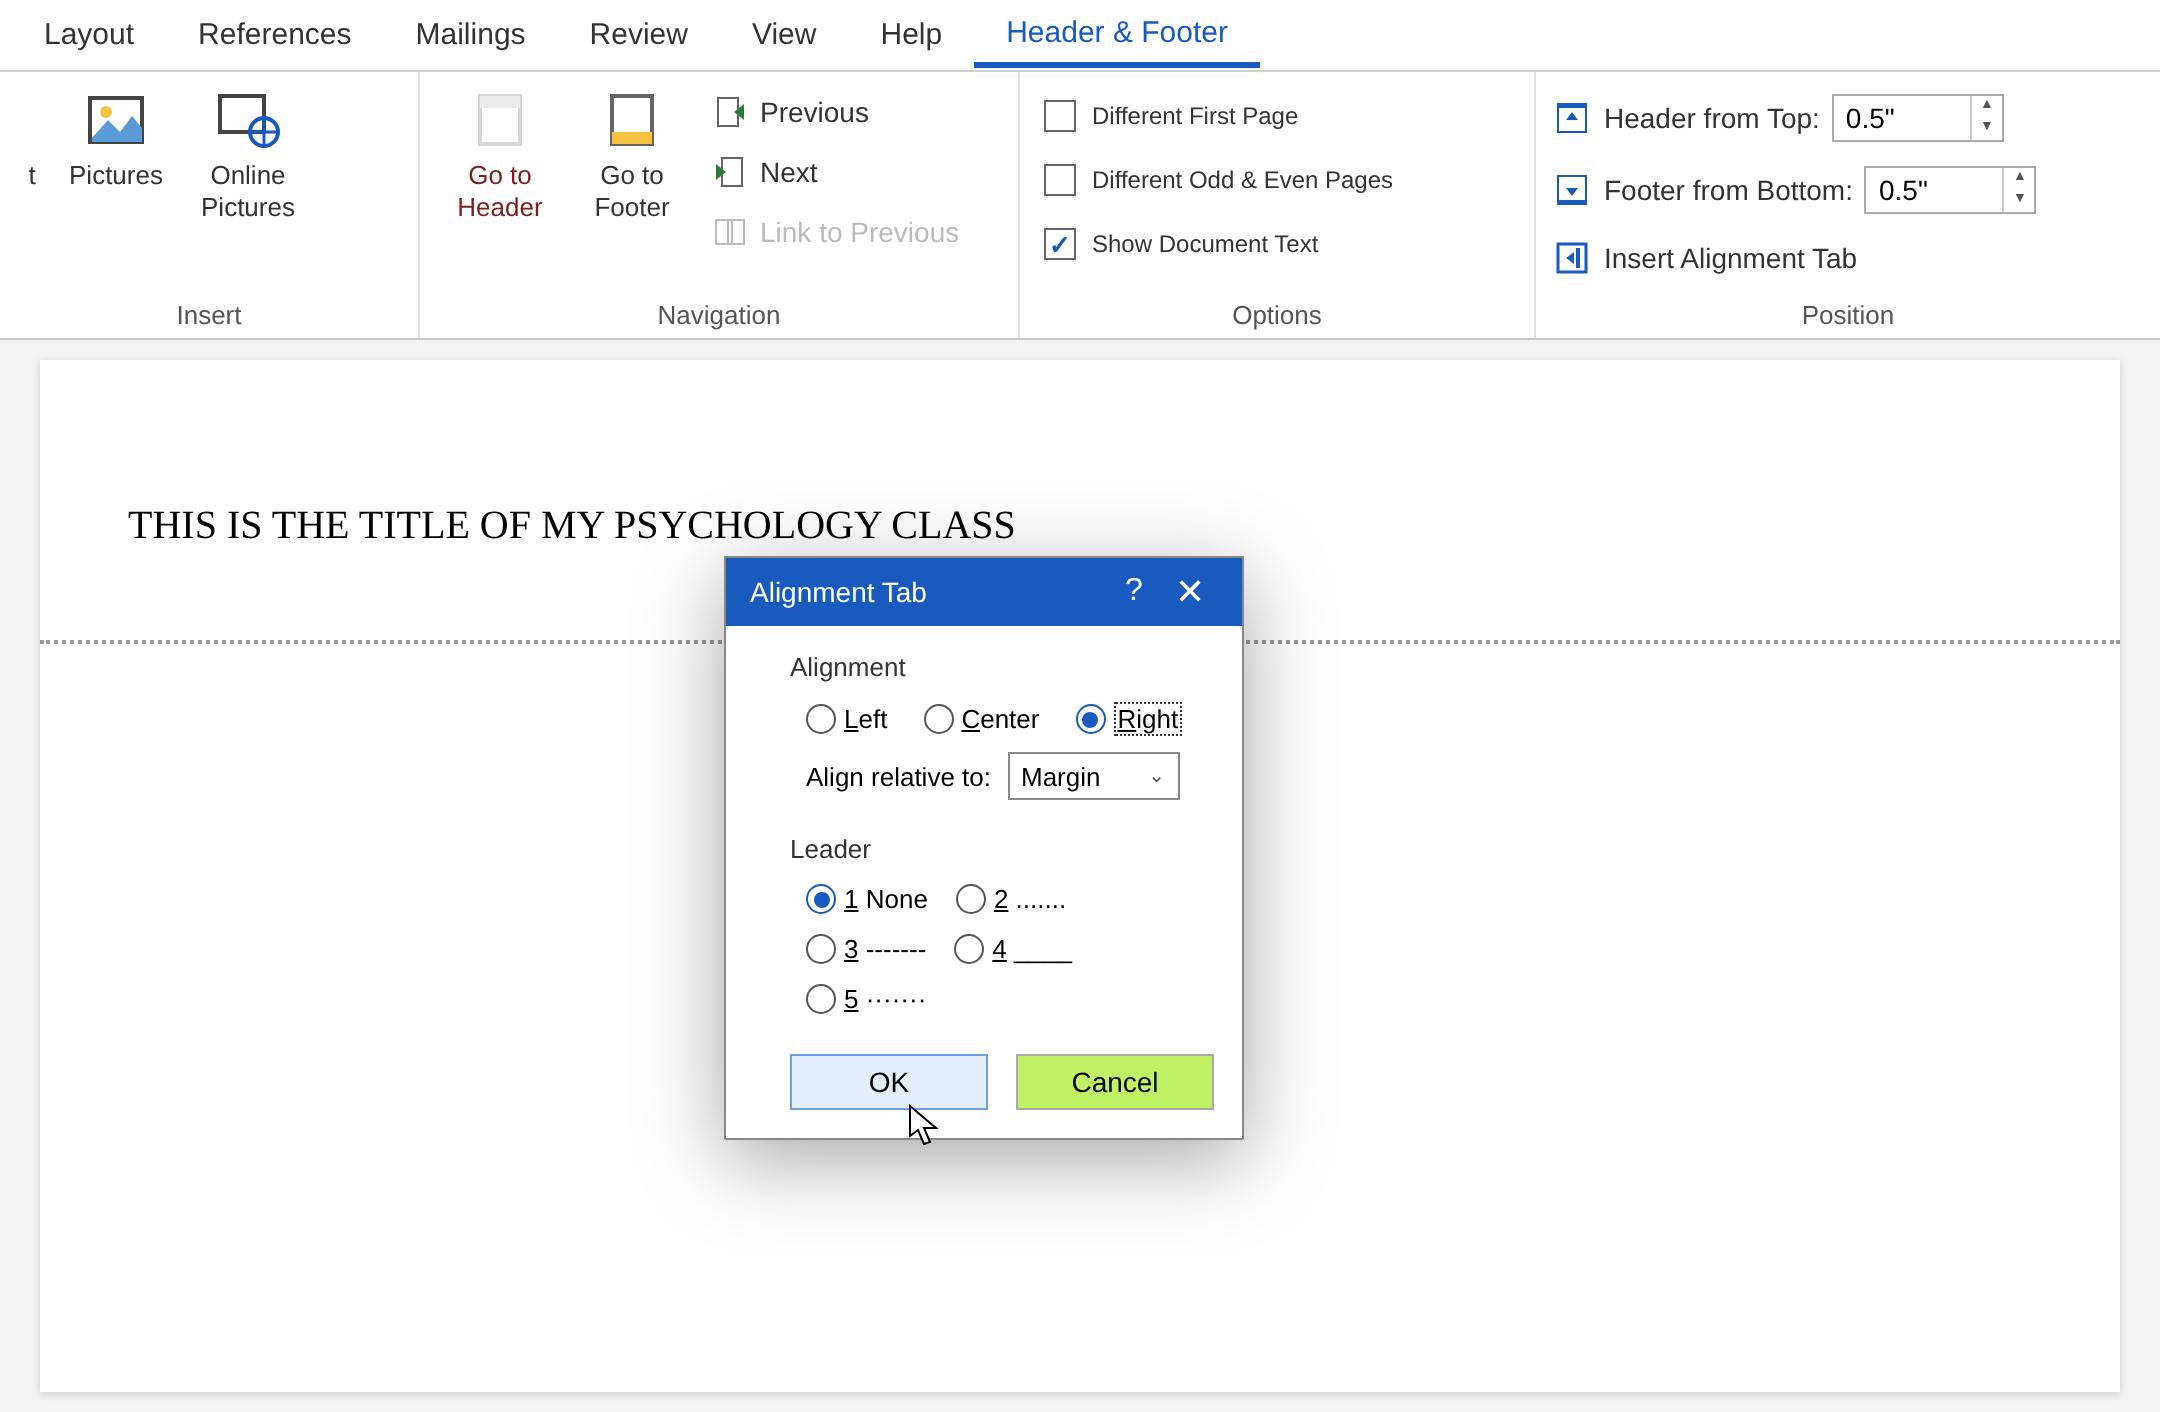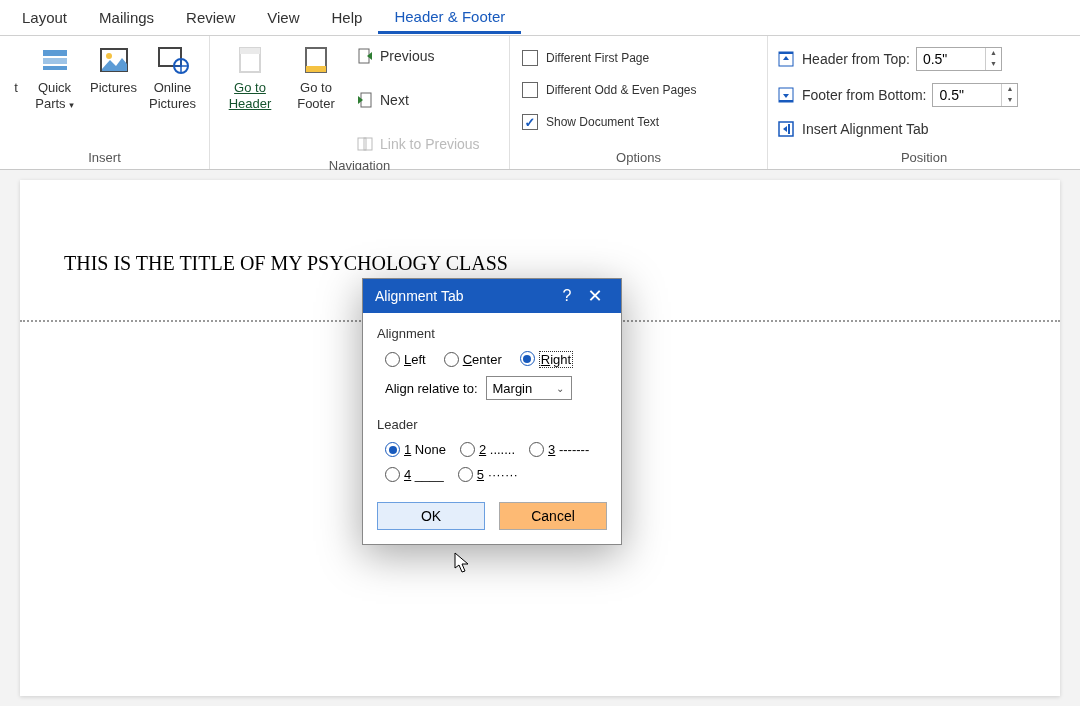--- a/index.html
+++ b/index.html
@@ -12,21 +12,21 @@
     
     
     .ribbon { height: 134px; background: #fff; border-bottom: 1px solid #c8c8c8; display: flex; position: relative; }
     .group { display: flex; flex-direction: column; padding: 4px 8px 2px 8px; border-right: 1px solid #e0e0e0; }
     .group-body { flex: 1; display: flex; align-items: flex-start; gap: 2px; }
     .group-label { text-align: center; font-size: 13px; color: #555; padding: 2px 0; }
     
     .bigbtn { display: flex; flex-direction: column; align-items: center; width: 64px; padding: 4px 2px; cursor: pointer; }
     .bigbtn .icon { width: 32px; height: 32px; margin-bottom: 4px; }
     .bigbtn .lbl { font-size: 13px; color: #333; text-align: center; line-height: 1.2; }
-    .bigbtn.disabled .lbl { color: #14532d; text-decoration: underline; }
+    .bigbtn.disabled .lbl { color: #7f1d1d; }
     .bigbtn.disabled .icon { opacity: 0.4; }
     
     .smallrow { display: flex; align-items: center; gap: 6px; padding: 3px 6px; cursor: pointer; font-size: 14px; color: #333; }
     .smallrow.disabled { color: #bbb; }
     .smallrow .sicon { width: 18px; height: 18px; display: inline-flex; align-items: center; justify-content: center; }
     
     .chkrow { display: flex; align-items: center; gap: 8px; padding: 4px 4px; font-size: 12px; color: #333; }
     .chkbox { width: 16px; height: 16px; border: 1px solid #666; display: inline-flex; align-items: center; justify-content: center; background: #fff; }
     .chkbox.checked::after { content: "✓"; color: #185abd; font-size: 13px; font-weight: bold; line-height: 1; }
     
@@ -42,68 +42,59 @@
     .page { background: #fff; margin: 0 auto; width: 1040px; height: 516px; box-shadow: 0 1px 4px rgba(0,0,0,0.15); position: relative; padding: 72px 44px 0 44px; }
     .headertext { font-family: "Times New Roman", serif; font-size: 20px; color: #000; }
     .headerline { position: absolute; left: 0; right: 0; top: 140px; border-top: 2px dotted #999; }
     
     
     .dialog { position: absolute; left: 362px; top: 278px; width: 260px; background: #fff; box-shadow: 0 10px 40px rgba(0,0,0,0.35); border: 1px solid #888; }
     .dialog-titlebar { background: #185abd; color: #fff; height: 34px; display: flex; align-items: center; padding: 0 12px; font-size: 14px; }
     .dialog-titlebar .dtitle { flex: 1; }
     .dialog-titlebar .help { width: 28px; text-align: center; cursor: pointer; font-size: 16px; }
     .dialog-titlebar .close { width: 28px; text-align: center; cursor: pointer; font-size: 18px; }
-    .dialog-body { padding: 10px 14px 14px 14px; }
+    .dialog-body { padding: 10px 14px 14px 32px; }
     .dgroup-label { font-size: 13px; color: #333; margin-bottom: 6px; margin-top: 2px; }
     .dgroup { border-top: 1px solid transparent; margin-bottom: 10px; }
     .radiorow { display: flex; gap: 18px; padding: 4px 0 8px 8px; align-items: center; flex-wrap: wrap; }
-    .radio { display: inline-flex; gap: 4px; font-size: 13px; cursor: pointer; }
+    .radio { display: inline-flex; align-items: center; gap: 4px; font-size: 13px; cursor: pointer; }
     .radio .rdot { width: 15px; height: 15px; border: 1.5px solid #555; border-radius: 50%; display: inline-flex; align-items: center; justify-content: center; }
     .radio.selected .rdot { border-color: #185abd; }
     .radio.selected .rdot::after { content: ""; width: 8px; height: 8px; background: #185abd; border-radius: 50%; }
     .radio .ul { text-decoration: underline; }
     .alignrel { display: flex; align-items: center; gap: 8px; padding: 0 0 4px 8px; font-size: 13px; }
     .combo { border: 1px solid #888; height: 24px; display: flex; align-items: center; padding: 0 6px; width: 86px; justify-content: space-between; cursor: pointer; font-size: 13px;}
     .combo .caret { font-size: 10px; color: #555; }
     .leadergrid { display: flex; flex-wrap: wrap; gap: 10px 14px; padding: 4px 0 6px 8px; }
     .btnrow { display: flex; gap: 14px; margin-top: 14px; }
-    .btn { flex: 1; height: 28px; border: 1px solid #aaa; background: #fdba74; font-size: 14px; cursor: pointer; display: flex; align-items: center; justify-content: center; }
+    .btn { flex: 1; height: 28px; border: 1px solid #aaa; background: #bef264; font-size: 14px; cursor: pointer; display: flex; align-items: center; justify-content: center; }
     .btn.primary { background: #e4eefb; border-color: #6b9fe0; }
     
     .cursor { position: absolute; left: 454px; top: 552px; width: 18px; height: 22px; pointer-events: none; }
   </style>
 </head>
 <body>
 
 <div class="tabstrip">
   <div class="tab">Layout</div>
+  <div class="tab">References</div>
   <div class="tab">Mailings</div>
   <div class="tab">Review</div>
   <div class="tab">View</div>
   <div class="tab">Help</div>
   <div class="tab active">Header &amp; Footer</div>
 </div>
 
 <div class="ribbon">
 
   <div class="group" style="width:210px">
     <div class="group-body">
       <div class="bigbtn" style="width:16px">
         <div class="icon"></div>
         <div class="lbl">t</div>
-      </div>
-      <div class="bigbtn">
-        <div class="icon">
-          <svg viewBox="0 0 32 32">
-              <rect x="4" y="6" width="24" height="6" fill="#5b9bd5"></rect>
-              <rect x="4" y="14" width="24" height="6" fill="#9dc3e6"></rect>
-              <rect x="4" y="22" width="24" height="4" fill="#5b9bd5"></rect>
-            </svg>
-        </div>
-        <div class="lbl"><span>Quick Parts</span> <span style="font-size:9px">▾</span></div>
       </div>
       <div class="bigbtn">
         <div class="icon">
           <svg viewBox="0 0 32 32">
               <rect x="3" y="5" width="26" height="22" fill="none" stroke="#444" stroke-width="2"></rect>
               <circle cx="11" cy="12" r="3" fill="#f5c242"></circle>
               <path d="M4 25 L12 16 L18 22 L24 14 L29 20 V27 H4" fill="#5b9bd5"></path>
             </svg>
         </div>
         <div class="lbl">Pictures</div>
@@ -135,21 +126,21 @@
       </div>
       <div class="bigbtn">
         <div class="icon">
           <svg viewBox="0 0 32 32">
               <rect x="6" y="4" width="20" height="24" fill="#fff" stroke="#666" stroke-width="2"></rect>
               <rect x="6" y="22" width="20" height="6" fill="#f5c242"></rect>
             </svg>
         </div>
         <div class="lbl">Go to Footer</div>
       </div>
-      <div style="display:flex;flex-direction:column;gap:20px;padding-top:4px;">
+      <div style="display:flex;flex-direction:column;gap:6px;padding-top:4px;">
         <div class="smallrow">
           <span class="sicon">
               <svg viewBox="0 0 18 18">
                 <rect x="3" y="2" width="10" height="14" fill="none" stroke="#666"></rect>
                 <path d="M11 9 L16 5 V13 Z" fill="#2e7d32"></path>
               </svg>
             </span>
           <span>Previous</span>
         </div>
         <div class="smallrow">

